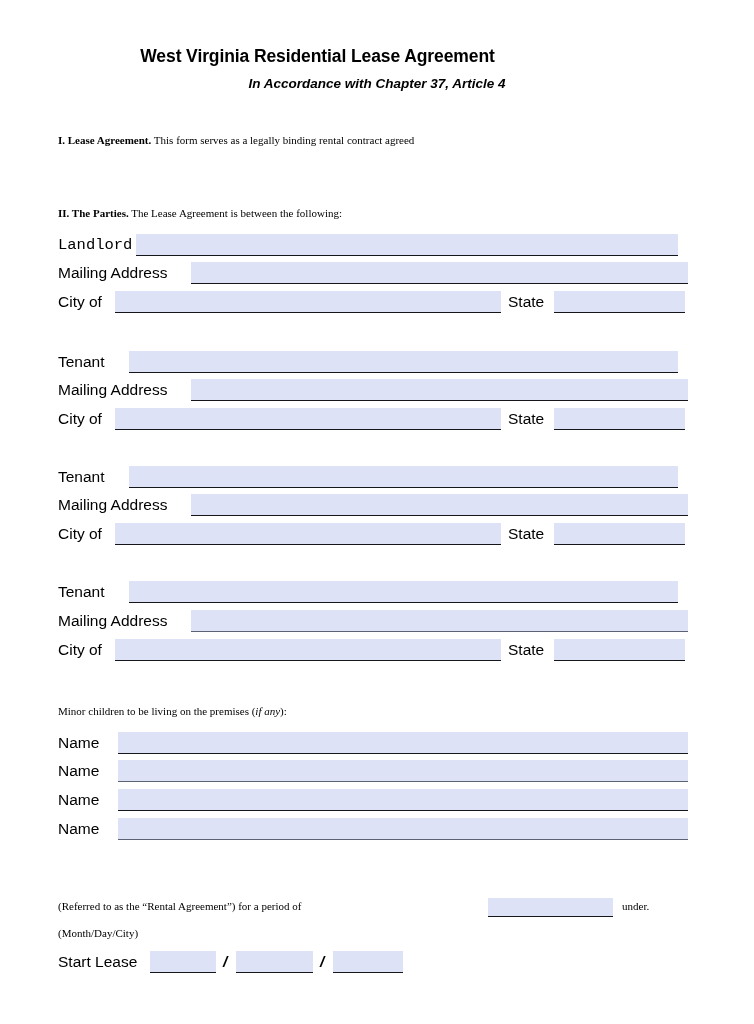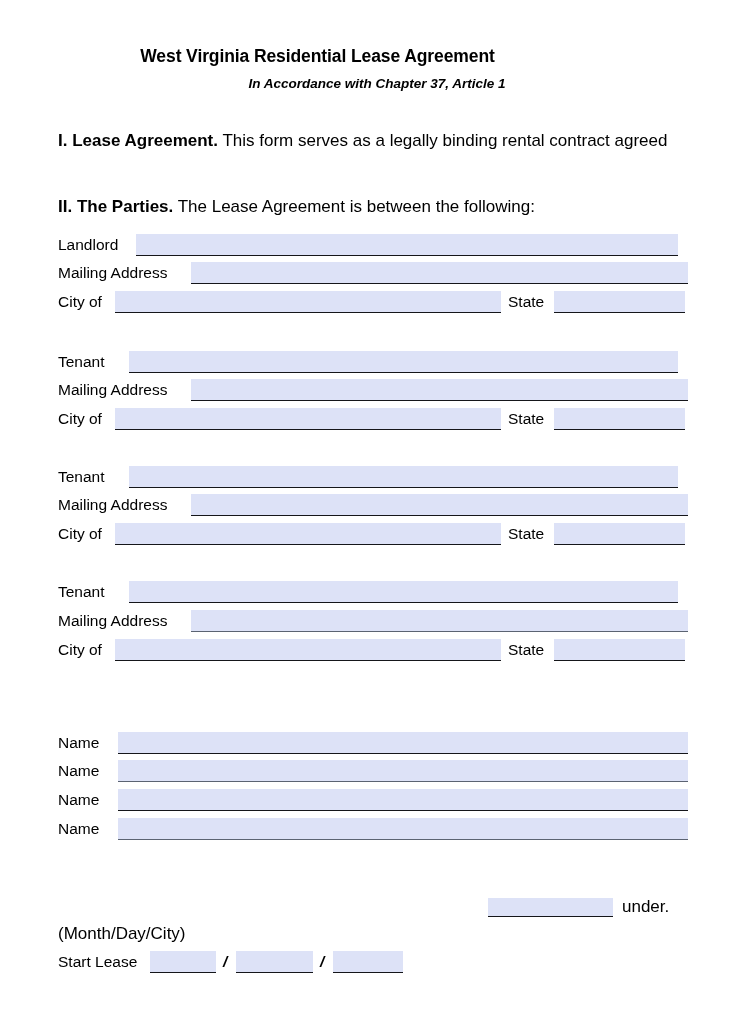--- a/index.html
+++ b/index.html
@@ -40,23 +40,24 @@
     width: 754px;
     text-align: center;
     font-size: 13.5px;
     font-weight: bold;
     font-style: italic;
   }
 
   
   .para {
     position: absolute;
-    font-size: 17px;
+    font-size: 11px;
     line-height: 21px;
     white-space: nowrap;
+    font-family: Liberation Serif, serif;
   }
   .para .b { font-weight: bold; }
   .para .i { font-style: italic; }
 
   
   .row {
     position: absolute;
     height: 25px;
     white-space: nowrap;
   }
@@ -98,32 +99,32 @@
     background: #ffffff;
     z-index: 3;
   }
 </style>
 </head>
 <body>
 
 <div class="page">
 
   <div class="doc-title">West Virginia Residential Lease Agreement</div>
-  <div class="doc-subtitle">In Accordance with Chapter 37, Article 1</div>
+  <div class="doc-subtitle">In Accordance with Chapter 37, Article 4</div>
 
   <div class="para" style="left:58px; top:130px;">
     <span class="b">I. Lease Agreement.</span><span> This form serves as a legally binding rental contract agreed</span>
   </div>
 
-  <div class="para" style="left:58px; top:196px;">
+  <div class="para" style="left:58px; top:203px;">
     <span class="b">II. The Parties.</span><span> The Lease Agreement is between the following:</span>
   </div>
 
   <div class="row" style="left:58px; top:231px; width:632px;">
-    <span class="lbl" style="left:0;">Landlord</span>
+    <span class="lbl" style="left:0;font-family:Liberation Mono, monospace;">Landlord</span>
     <span class="blank" style="left:78px; width:542px;"></span>
   </div>
   <div class="row" style="left:58px; top:259px; width:632px;">
     <span class="lbl" style="left:0;">Mailing Address</span>
     <span class="blank" style="left:133px; width:497px;"></span>
   </div>
   <div class="row" style="left:58px; top:288px; width:632px;">
     <span class="lbl" style="left:0;">City of</span>
     <span class="blank" style="left:57px; width:386px;"></span>
     <span class="lbl" style="left:450px;">State</span>
@@ -168,39 +169,43 @@
     <span class="lbl" style="left:0;">Mailing Address</span>
     <span class="blank thin" style="left:133px; width:497px;"></span>
   </div>
   <div class="row" style="left:58px; top:636px; width:632px;">
     <span class="lbl" style="left:0;">City of</span>
     <span class="blank" style="left:57px; width:386px;"></span>
     <span class="lbl" style="left:450px;">State</span>
     <span class="blank" style="left:496px; width:131px;"></span>
   </div>
 
+  <div class="para" style="left:58px; top:701px;">
+    <span>Minor children to be living on the premises (</span><span class="i">if any</span><span>):</span>
+  </div>
 
   <div class="row" style="left:58px; top:729px; width:632px;">
     <span class="lbl" style="left:0;">Name</span>
     <span class="blank" style="left:60px; width:570px;"></span>
   </div>
   <div class="row" style="left:58px; top:757px; width:632px;">
     <span class="lbl" style="left:0;">Name</span>
     <span class="blank thin" style="left:60px; width:570px;"></span>
   </div>
   <div class="row" style="left:58px; top:786px; width:632px;">
     <span class="lbl" style="left:0;">Name</span>
     <span class="blank" style="left:60px; width:570px;"></span>
   </div>
   <div class="row" style="left:58px; top:815px; width:632px;">
     <span class="lbl" style="left:0;">Name</span>
     <span class="blank thin" style="left:60px; width:570px;"></span>
   </div>
 
 
+  <div class="para" style="left:58px; top:896px;">(Referred to as the “Rental Agreement”) for a period of</div>
   <span class="inline-blank" style="left:488px; top:898px; width:125px;"></span>
   <div class="para" style="left:622px; top:896px;">under.</div>
 
   <div class="para i" style="left:58px; top:923px;">(Month/Day/City)</div>
 
   <div class="row" style="left:58px; top:948px; width:400px;">
     <span class="lbl" style="left:0;">Start Lease</span>
     <span class="blank" style="left:92px; width:66px;"></span>
     <span class="slash" style="left:165px;">/</span>
     <span class="blank" style="left:178px; width:77px;"></span>

